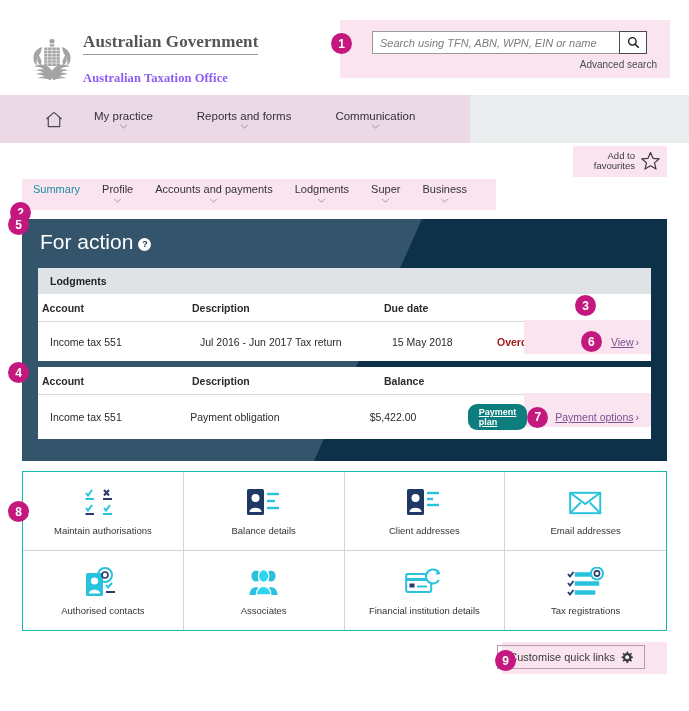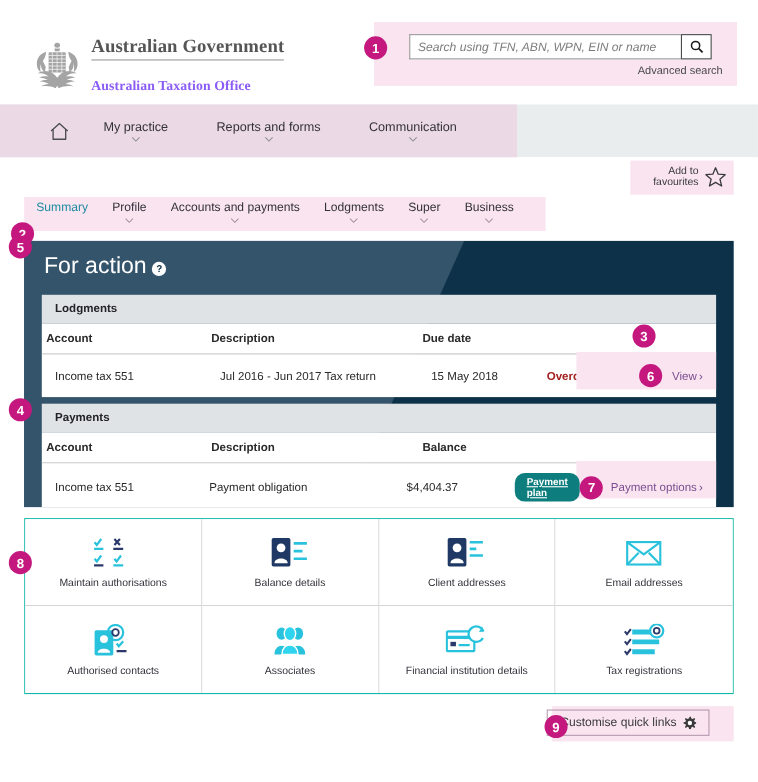--- a/index.html
+++ b/index.html
@@ -152,21 +152,21 @@
   .tbl-row { padding: 9px 12px; }
   .c-acct  { width: 150px; }
   .c-desc  { width: 192px; }
   .c-third { width: 105px; }
   .c-stat  { flex: 1; }
   .overdue { color: #a32020; font-weight: bold; }
 
   .row-hl { position: absolute; background: #f9e4f0; z-index: 1; }
 
   .view-link {
-    color: #7b4f91; font-size: 10.5px; 
+    color: #7b4f91; font-size: 10.5px; text-decoration: underline;
     cursor: pointer; white-space: nowrap;
   }
   .chevr { color: #7b4f91; text-decoration: none; margin-left: 2px; }
 
   .pill {
     display: inline-block; background: #0e7d7d; color: #fff;
     font-size: 9px; font-weight: bold; text-decoration: underline;
     border-radius: 9px; padding: 3px 11px; cursor: pointer;
   }
 
@@ -349,32 +349,31 @@
         <span class="c-stat overdue">Overdue</span>
         <span style="z-index:6;display:flex;align-items:center;margin-left:auto;position:relative;">
           <span class="callout" style="position:relative;left:0;top:0;margin-right:9px;">6</span>
           <span class="view-link">View</span>
           <span class="chevr">›</span>
         </span>
       </div>
     </div>
 
     <div class="tbl" style="top:148px;">
-      <div class="tbl-title">Payments</div>
       <div class="tbl-head">
         <span class="c-acct">Account</span>
         <span class="c-desc">Description</span>
         <span class="c-third">Balance</span>
         <span class="c-stat"></span>
       </div>
       <div class="tbl-row" style="position:relative;">
         <div class="row-hl" style="right:0;top:-2px;width:127px;height:34px;"></div>
         <span class="c-acct">Income tax 551</span>
         <span class="c-desc">Payment obligation</span>
-        <span class="c-third">$4,404.37</span>
+        <span class="c-third">$5,422.00</span>
         <span class="c-stat" style="z-index:6;">
           <span class="pill">Payment plan</span>
         </span>
         <span style="z-index:6;display:flex;align-items:center;margin-left:auto;position:relative;">
           <span class="callout" style="position:relative;left:0;top:0;margin-right:7px;">7</span>
           <span class="view-link">Payment  options</span>
           <span class="chevr">›</span>
         </span>
       </div>
     </div>

